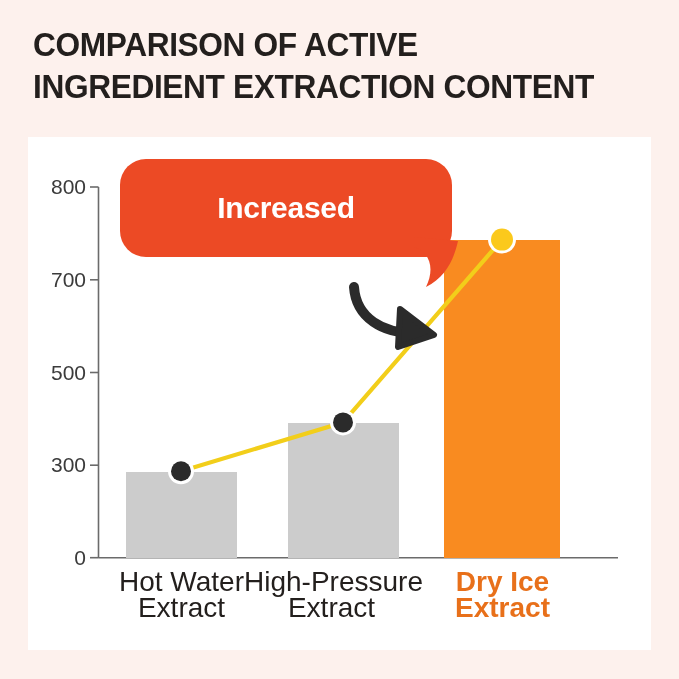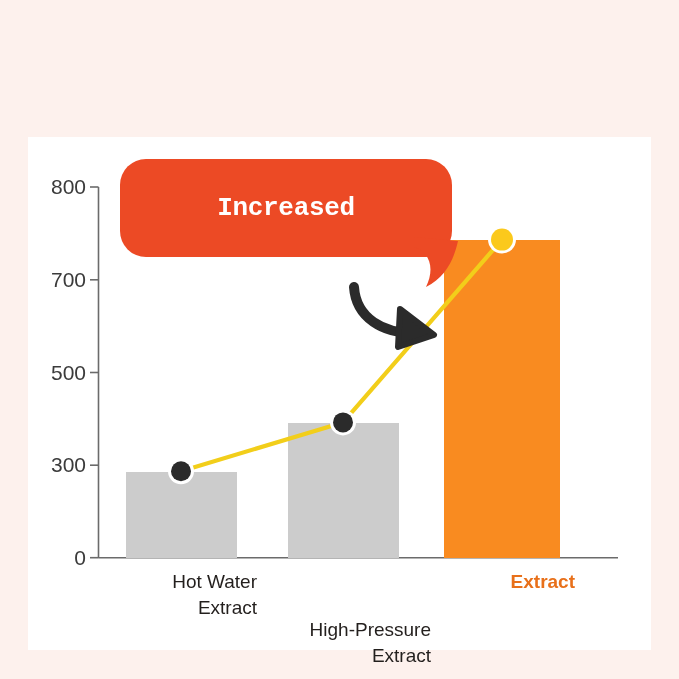--- a/index.html
+++ b/index.html
@@ -80,23 +80,23 @@
 
   .bar {
     position: absolute;
     bottom: 0;
   }
   .bar-gray { background: #cccccc; }
   .bar-hl   { background: #f98b20; }
 
   .xtick-label {
     position: absolute;
-    text-align: right;
-    font-family: "Liberation Sans", sans-serif;
-    font-size: 19px;
+    text-align: center;
+    font-family: "Liberation Sans", sans-serif;
+    font-size: 28px;
     line-height: 26px;
     color: #231f1d;
     white-space: nowrap;
   }
   .xtick-label.highlight {
     color: #e8701a;
     font-weight: bold;
   }
 
   
@@ -128,23 +128,23 @@
     position: absolute;
     left: 0;
     top: 0;
     width: 332px;
     height: 98px;
     display: flex;
     flex-direction: column;
     align-items: center;
     justify-content: center;
     color: #ffffff;
-    font-family: Liberation Mono, monospace;
+    font-family: Liberation Sans, sans-serif;
     font-weight: bold;
-    font-size: 26px;
+    font-size: 30px;
     line-height: 34px;
     letter-spacing: -0.3px;
     text-align: right;
   }
   .bubble-tail {
     position: absolute;
     left: 292px;
     top: 78px;
   }
 
@@ -152,20 +152,24 @@
     position: absolute;
     left: 310px;
     top: 138px;
   }
 </style>
 </head>
 <body>
 
 <div id="root">
 
+  <div class="title-block">
+    <div class="title-line">COMPARISON OF ACTIVE</div>
+    <div class="title-line">INGREDIENT EXTRACTION CONTENT</div>
+  </div>
 
   <div class="card">
     <div class="plot">
 
       <svg class="axis-svg" width="623" height="513">
 
         <line x1="70.5" y1="50" x2="70.5" y2="421" stroke="#6b6b6b" stroke-width="1.6"></line>
 
         <line x1="70.5" y1="420.7" x2="590" y2="420.7" stroke="#6b6b6b" stroke-width="1.6"></line>
 
@@ -203,25 +207,26 @@
         <circle cx="315" cy="285.4" r="13" fill="#ffffff"></circle>
         <circle cx="315" cy="285.4" r="10" fill="#2b2b2b"></circle>
         <circle cx="474" cy="102.6" r="14" fill="#ffffff"></circle>
         <circle cx="474" cy="102.6" r="11" fill="#fbc91c"></circle>
       </svg>
 
       <div class="xtick-label" style="left:78px; top:432px; width:151px;">
         <div>Hot Water</div>
         <div>Extract</div>
       </div>
-      <div class="xtick-label" style="left:228px; top:432px; width:175px;margin-top:48px;">
+      <div class="xtick-label" style="left:216px; top:432px; width:175px;">
         <div>High-Pressure</div>
         <div>Extract</div>
       </div>
       <div class="xtick-label highlight" style="left:402px; top:432px; width:145px;">
+        <div>Dry Ice</div>
         <div>Extract</div>
       </div>
 
       <svg class="arrow-svg" width="130" height="80" viewBox="0 0 130 80">
         <path d="M16,12 C18,42 44,60 82,58" fill="none" stroke="#2b2b2b" stroke-width="10" stroke-linecap="round"></path>
         <path d="M62,34 L96,60 L60,72 Z" fill="#2b2b2b" stroke="#2b2b2b" stroke-width="6" stroke-linejoin="round"></path>
       </svg>
 
       <div class="bubble">
         <div class="bubble-body"></div>

